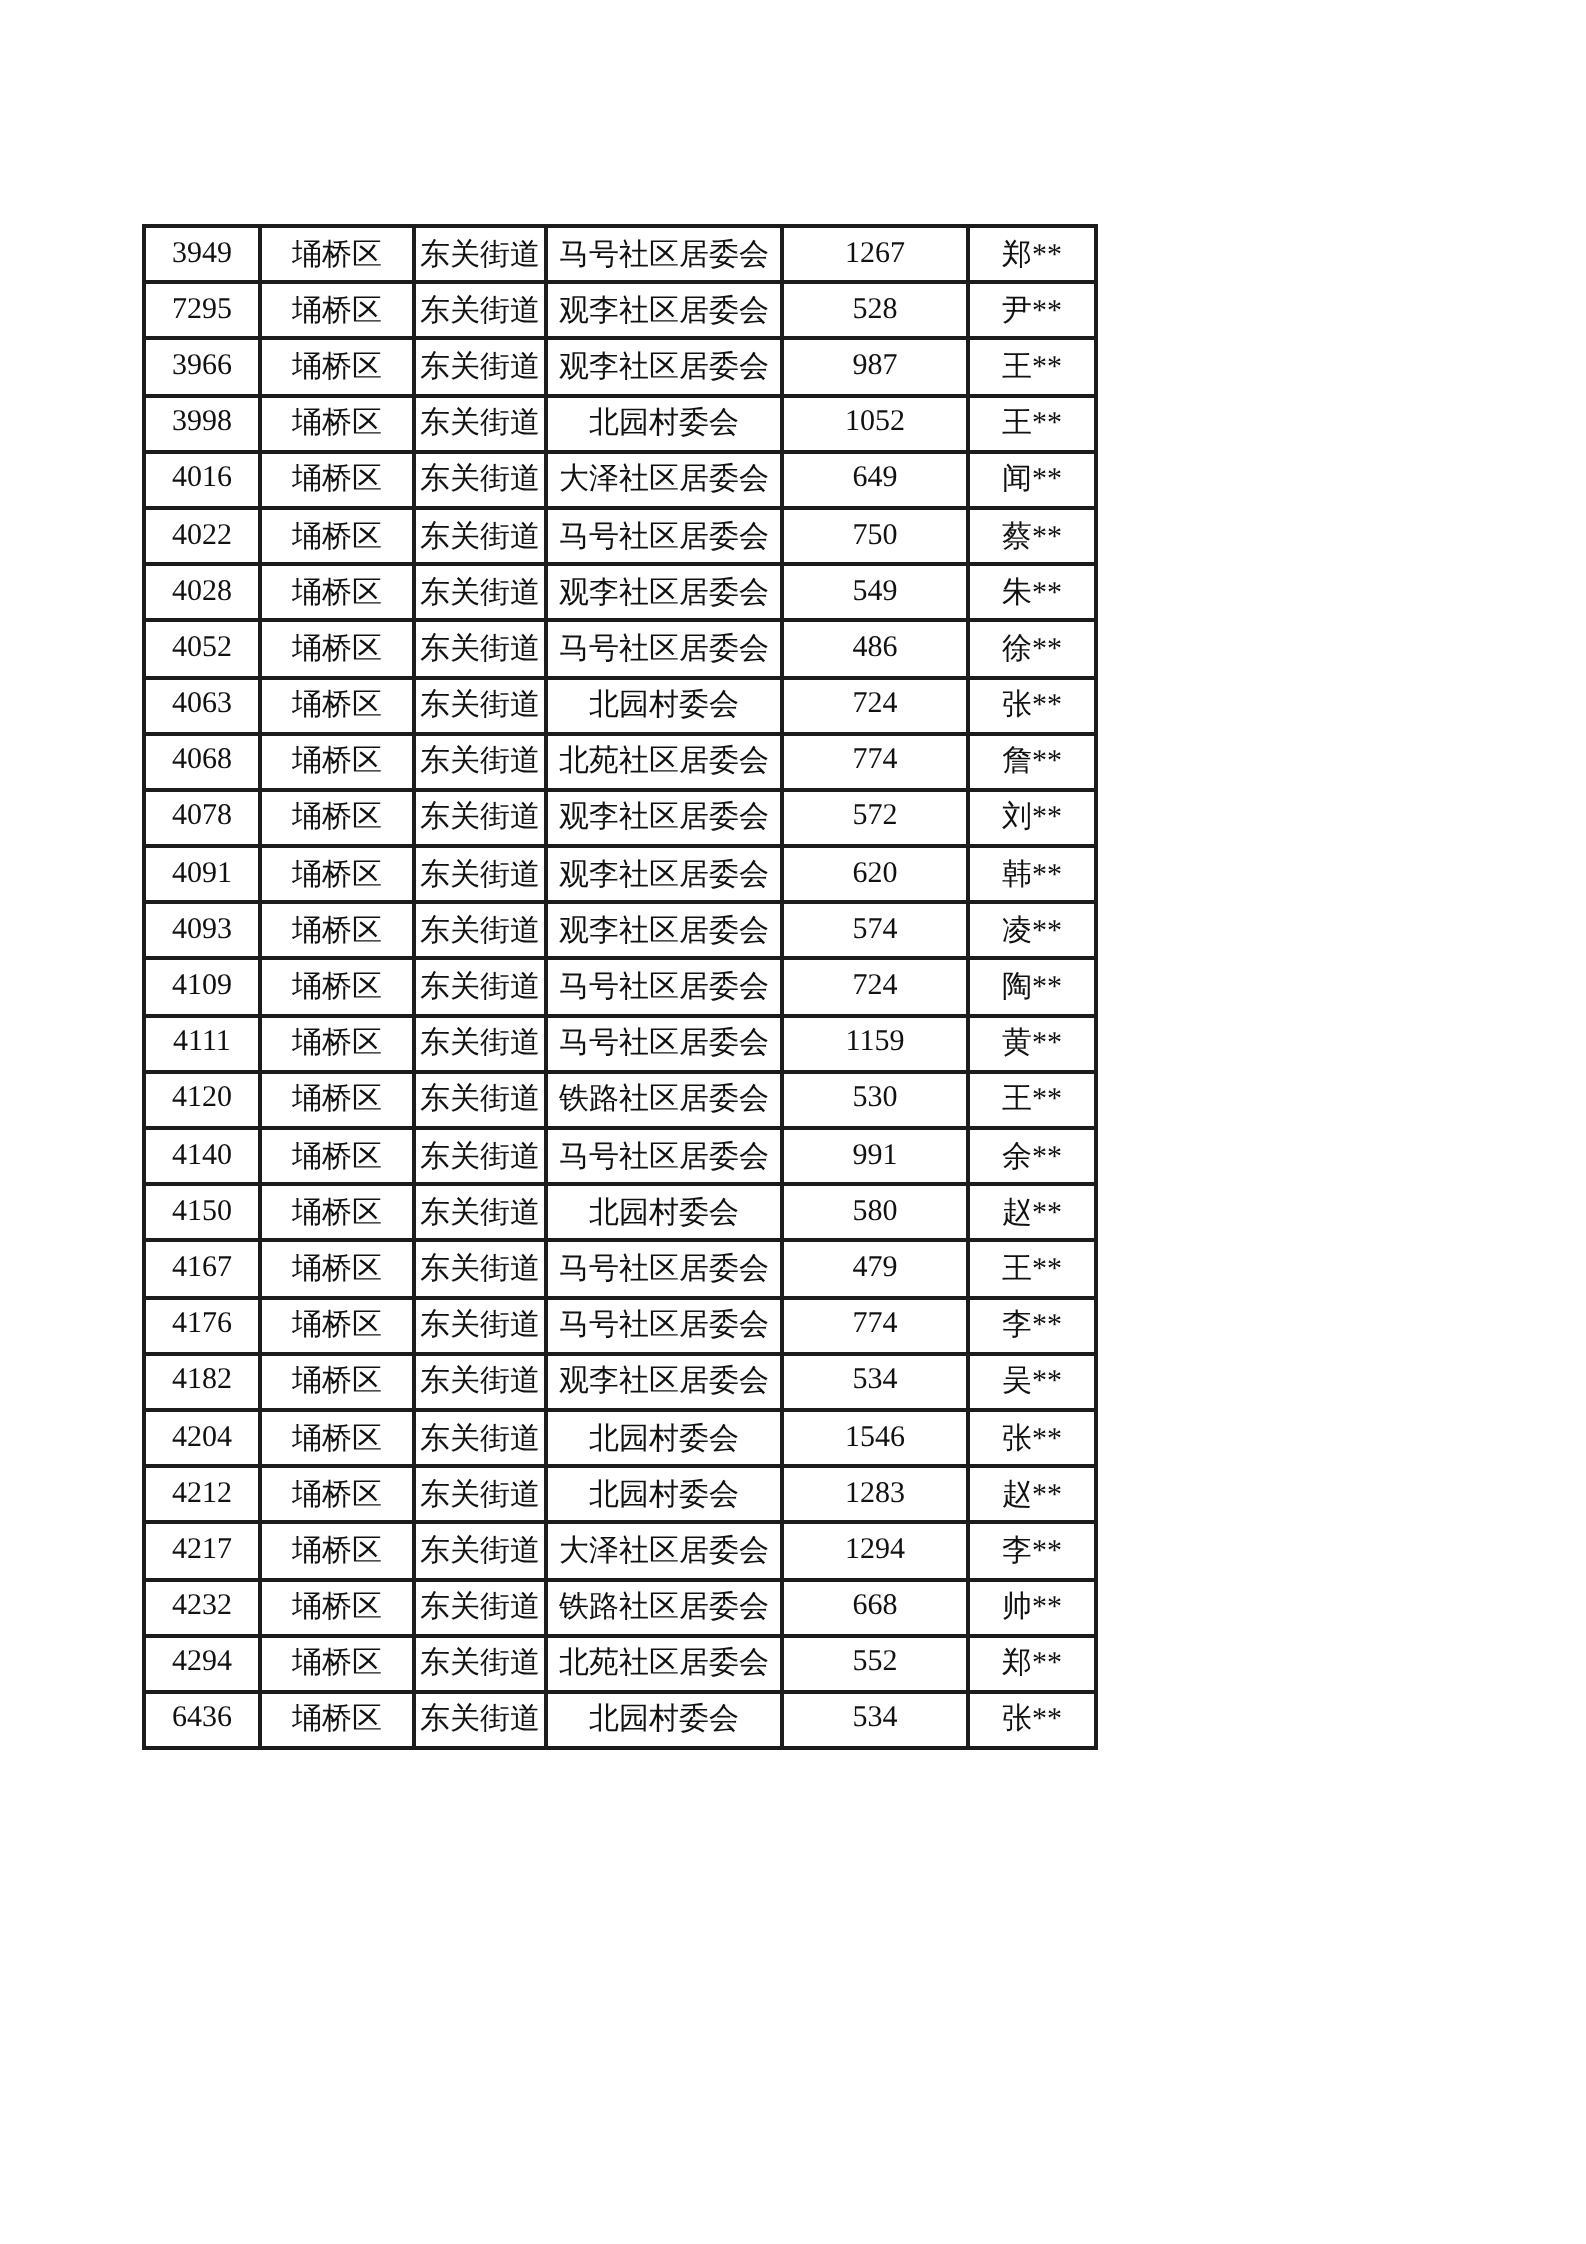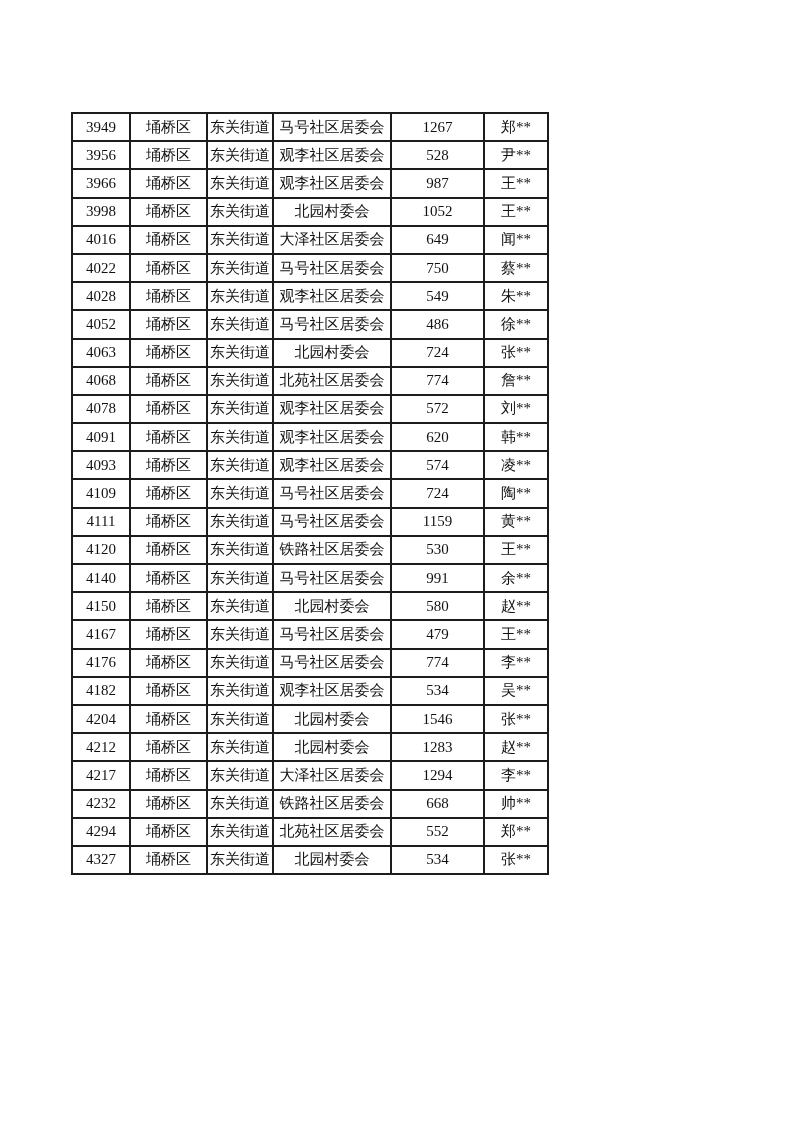--- a/index.html
+++ b/index.html
@@ -59,21 +59,21 @@
     <tbody>
         <tr>
           <td>3949</td>
           <td>埇桥区</td>
           <td>东关街道</td>
           <td>马号社区居委会</td>
           <td>1267</td>
           <td>郑**</td>
         </tr>
         <tr>
-          <td>3956</td>
+          <td>7295</td>
           <td>埇桥区</td>
           <td>东关街道</td>
           <td>观李社区居委会</td>
           <td>528</td>
           <td>尹**</td>
         </tr>
         <tr>
           <td>3966</td>
           <td>埇桥区</td>
           <td>东关街道</td>
@@ -259,21 +259,21 @@
         </tr>
         <tr>
           <td>4294</td>
           <td>埇桥区</td>
           <td>东关街道</td>
           <td>北苑社区居委会</td>
           <td>552</td>
           <td>郑**</td>
         </tr>
         <tr>
-          <td>4327</td>
+          <td>6436</td>
           <td>埇桥区</td>
           <td>东关街道</td>
           <td>北园村委会</td>
           <td>534</td>
           <td>张**</td>
         </tr>
       </tbody>
   </table>
 </div>
 

